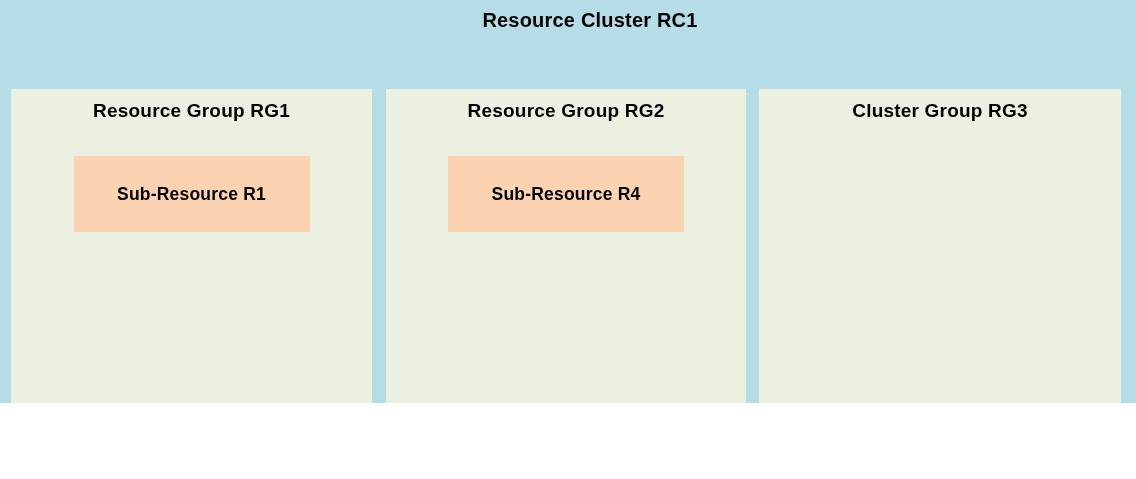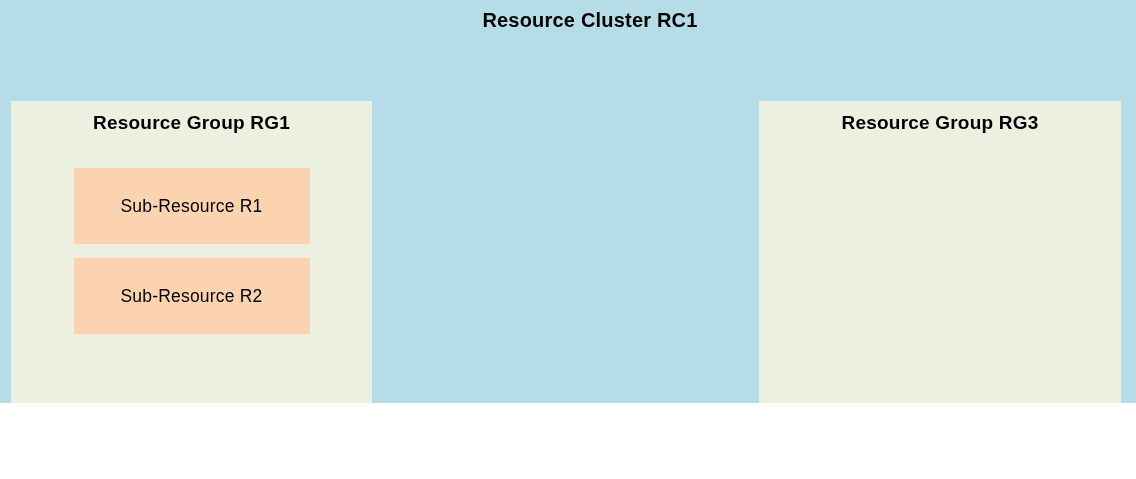--- a/index.html
+++ b/index.html
@@ -26,21 +26,20 @@
     text-align: center;
     font-size: 20px;
     font-weight: bold;
     letter-spacing: 0.2px;
   }
   .group {
     position: absolute;
     top: 89px;
     height: 345px;
     background: var(--group-fill, #ecf0e1);
-    margin-top: 12px;
   }
   .group-1 { left: 11px;  width: 361px; }
   .group-2 { left: 386px; width: 360px; }
   .group-3 { left: 759px; width: 362px; }
   .group-title {
     position: absolute;
     top: 11px;
     left: 0;
     width: 100%;
     text-align: center;
@@ -52,38 +51,41 @@
     position: absolute;
     left: 50%;
     margin-left: -118px;
     width: 236px;
     height: 76px;
     background: var(--sub-fill, #fcd3b0);
     display: flex;
     align-items: center;
     justify-content: center;
     font-size: 17.5px;
-    font-weight: normal;
+    font-weight: bold;
     letter-spacing: 0.2px;
   }
   .slot-0 { top: 67px; }
   .slot-1 { top: 157px; }
   .slot-2 { top: 246px; }
 </style>
 </head>
 <body>
 
 <div class="canvas">
 
   <div class="cluster-title">Resource Cluster RC1</div>
 
   <div class="group group-1">
     <div class="group-title">Resource Group RG1</div>
     <div class="sub-resource slot-0">Sub-Resource R1</div>
-    <div class="sub-resource slot-1">Sub-Resource R2</div>
   </div>
 
+  <div class="group group-2">
+    <div class="group-title">Resource Group RG2</div>
+    <div class="sub-resource slot-0">Sub-Resource R4</div>
+  </div>
 
   <div class="group group-3">
-    <div class="group-title">Resource Group RG3</div>
+    <div class="group-title">Cluster Group RG3</div>
   </div>
 
 </div>
 
 </body></html>

